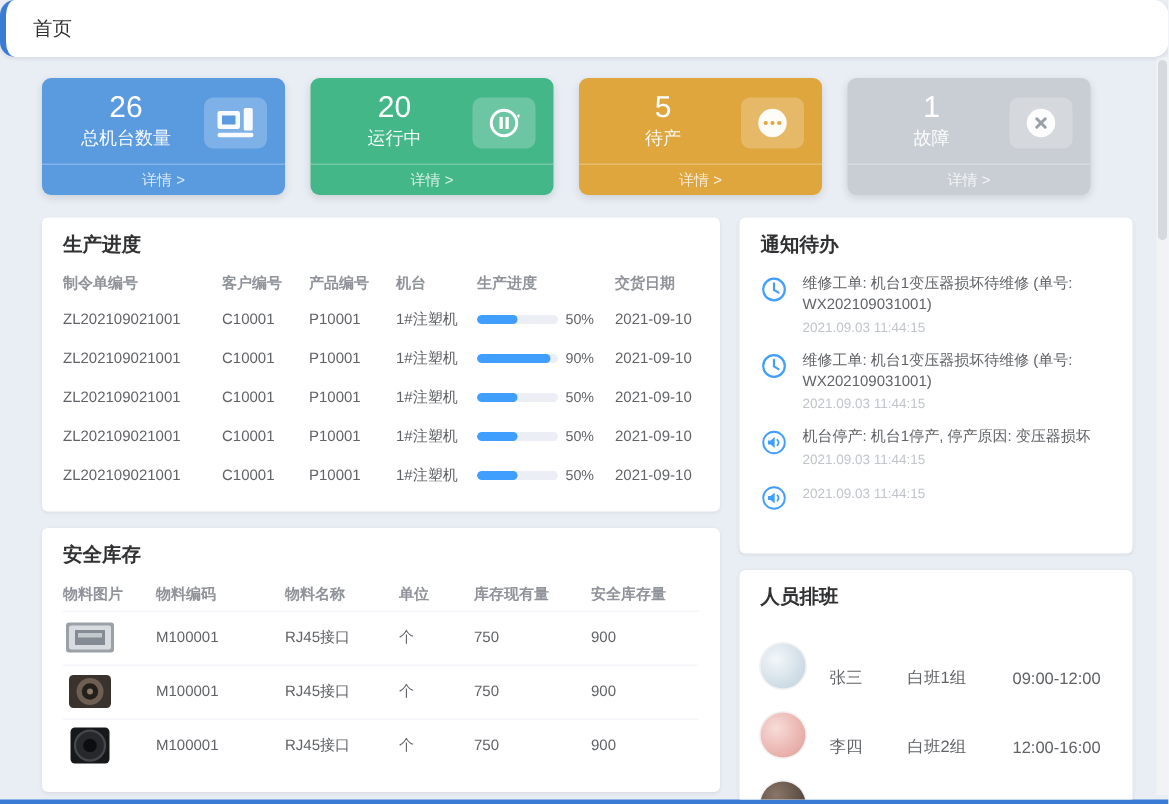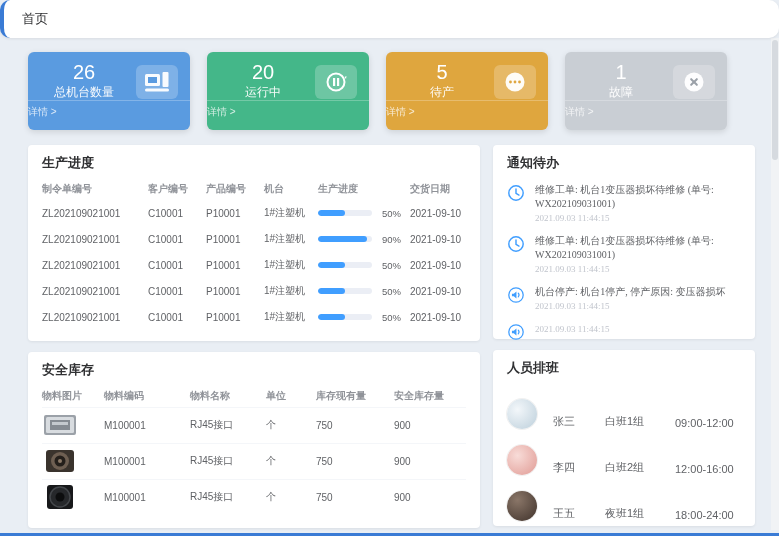--- a/index.html
+++ b/index.html
@@ -16,43 +16,43 @@
 
   
   .cards { display:flex; gap:17px; margin-bottom:15px; }
   .card { width:162px; height:78px; border-radius:6px; color:#fff; position:relative; cursor:pointer;
           box-shadow:0 2px 6px rgba(0,0,0,.12); }
   .card-main { position:absolute; left:0; top:9px; width:112px; text-align:center; }
   .card-num { font-size:20px; line-height:22px; }
   .card-label { font-size:12px; margin-top:1px; opacity:.95; }
   .card-iconbox { position:absolute; right:12px; top:13px; width:42px; height:34px; border-radius:6px;
                   background:rgba(255,255,255,.22); display:flex; align-items:center; justify-content:center; }
-  .card-detail { position:absolute; left:0; right:0; bottom:0; height:30px; line-height:21px; text-align:left;
+  .card-detail { position:absolute; left:0; right:0; bottom:0; height:21px; line-height:21px; text-align:center;
                  font-size:10px; color:rgba(255,255,255,.78); border-top:1px solid rgba(255,255,255,.25); cursor:pointer; }
 
   
   .main { display:flex; gap:13px; }
   .col-left { width:452px; display:flex; flex-direction:column; gap:11px; }
   .col-right { width:262px; display:flex; flex-direction:column; gap:11px; }
   .panel { background:#fff; border-radius:4px; box-shadow:0 1px 3px rgba(0,0,0,.07); padding:9px 14px; }
   .panel-title { font-size:13px; font-weight:bold; color:#303133; margin-bottom:6px; }
 
   
   table { width:100%; border-collapse:collapse; table-layout:fixed; }
   th { font-size:10px; color:#909399; font-weight:bold; text-align:left; height:22px; }
   td { font-size:10px; color:#606266; text-align:left; }
   .prod-table td { height:26px; }
   .stock-table td { height:36px; border-top:1px solid #f4f6f9; }
   .panel-prod { height:196px; }
   .panel-stock { height:176px; }
-  .panel-notice { height:194px;font-family:Liberation Serif, serif; }
+  .panel-notice { height:224px; }
   .panel-sched { height:176px; }
 
   
-  .pwrap { display:flex; align-items:center; gap:10px; }
+  .pwrap { display:flex; align-items:center; gap:5px; }
   .ptrack { width:54px; height:6px; border-radius:3px; background:#ebeef5; overflow:hidden; }
   .pfill { height:100%; border-radius:3px; background:#409eff; width:0; }
   .plabel { font-size:9.5px; color:#606266; }
 
   
   .notice-item { display:flex; gap:10px; padding:5px 0 6px; cursor:pointer; }
   .nicon { width:18px; height:18px; flex:0 0 18px; margin-top:1px; }
   .ntext { font-size:10px; color:#606266; line-height:1.4; }
   .ntime { font-size:9px; color:#c0c4cc; margin-top:2px; }
 

